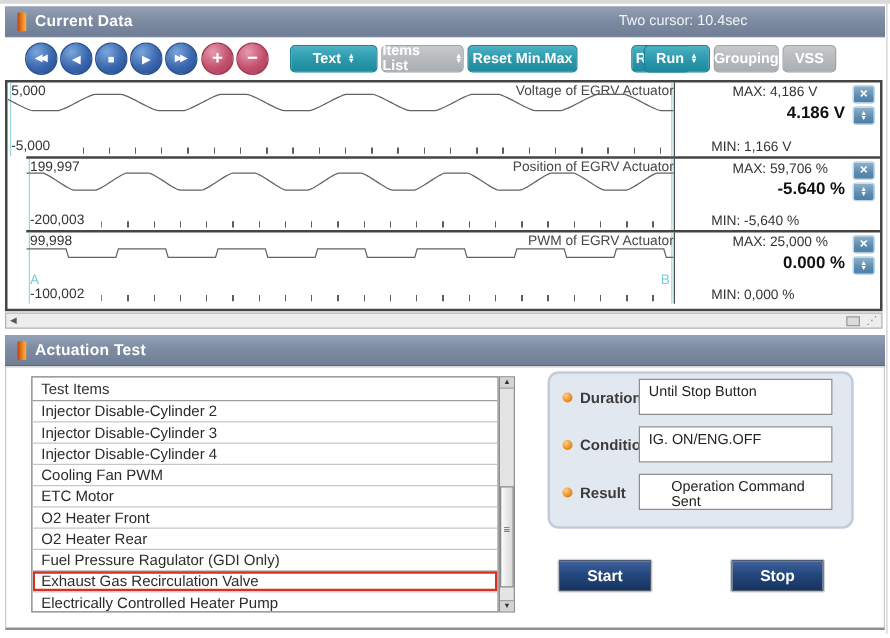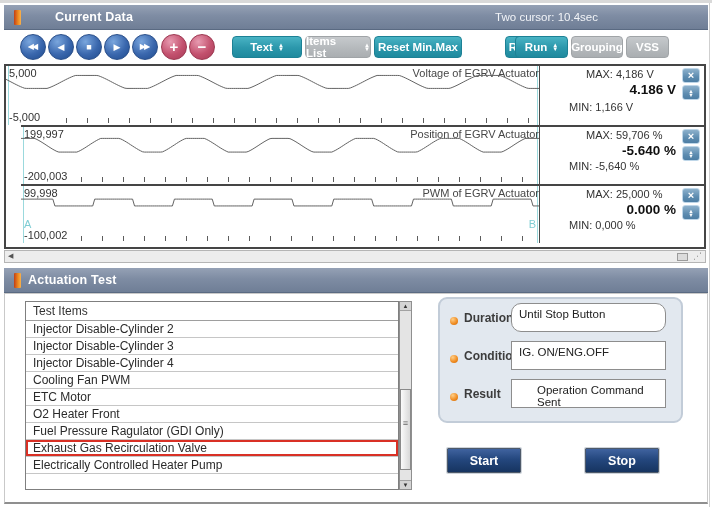--- a/index.html
+++ b/index.html
@@ -48,21 +48,21 @@
   .wave { position:absolute; inset:0; width:100%; height:100%; }
   .ticks { position:absolute; left:60px; right:2px; bottom:2px; height:5px;
     background:repeating-linear-gradient(90deg,#5c5c5c 0,#5c5c5c 1px,transparent 1px,transparent 21px); }
   .cursor-line { position:absolute; top:0; bottom:0; width:1px; background:#9bd9dd; }
   .cur-left { left:2px; } .cur-right { right:1px; }
   .cur-label { position:absolute; bottom:13px; font-size:11px; color:#7fcdd4; }
   .cur-label.a { left:3px; } .cur-label.b { right:3px; }
   .vals { width:141px; position:relative; border-left:1px solid #4a4a4a; font-size:11px; color:#333; }
   .vmax { position:absolute; top:2px; left:5px;padding-left:41px; }
   .vcur { position:absolute; top:16px; right:4px; font-size:13.5px; font-weight:bold; color:#111; }
-  .vmin { position:absolute; bottom:12px; left:5px;padding-left:24px; }
+  .vmin { position:absolute; bottom:1px; left:5px;padding-left:24px; }
   .btns { width:24px; padding-top:2px; }
   .sbtn { width:18px; height:15px; margin:0 0 2px 2px; border-radius:3px; cursor:pointer;
     background:linear-gradient(180deg,#8db1cc 0%,#5d8cb0 60%,#4d7ea4 100%);
     border:1px solid #bed6e8; color:#fff; display:flex; flex-direction:column;
     align-items:center; justify-content:center; }
   .sbtn .x { font-size:11px; font-weight:bold; line-height:1; }
   .sbtn span.su, .sbtn span.sd { font-size:5.5px; line-height:4px; }
 
   
   .h-scroll { position:absolute; left:4px; top:250px; width:702px; height:13px;
@@ -88,44 +88,44 @@
   .ls-up, .ls-down { position:absolute; left:0; right:0; height:9px; text-align:center;
     font-size:6px; line-height:9px; color:#333; background:#d4d4d4; cursor:pointer; }
   .ls-up { top:0; border-bottom:1px solid #a2a2a2; }
   .ls-down { bottom:0; border-top:1px solid #a2a2a2; }
   .ls-thumb { position:absolute; left:0; right:0; top:87px; height:81px; cursor:pointer;
     background:linear-gradient(90deg,#fbfbfb 0%,#d8d8d8 100%); border:1px solid #8a8a8a; }
   .ls-grip { position:absolute; top:28px; left:0; right:0; text-align:center; font-size:9px; color:#666; }
 
   .info-panel { position:absolute; left:438px; top:297px; width:245px; height:126px;
     background:#e2e8ef; border:2px solid #c2ccd8; border-radius:9px; }
-  .field-label { position:absolute; left:10px; display:flex; align-items:flex-end; gap:6px; height:14px; }
+  .field-label { position:absolute; left:10px; display:flex; align-items:center; gap:6px; height:14px; }
   .field-label .bullet { width:8px; height:8px; border-radius:50%;
     background:radial-gradient(circle at 35% 30%, #ffce86 0%, #ef8a1f 60%, #c96a0e 100%); }
   .field-label .fl-text { font-size:12px; font-weight:bold; color:#3c3c3c; }
   .field-box { position:absolute; left:71px; width:155px; height:29px; background:#fff;
     border:1px solid #8d8d8d; font-size:11.5px; color:#222; padding:4px 0 0 7px; }
-  .fl-0 { top:12px; } .fb-0 { top:4px;border-radius:10px; }
+  .fl-0 { top:12px; } .fb-0 { top:4px; }
   .fl-1 { top:50px; } .fb-1 { top:42px; }
   .fl-2 { top:88px; } .fb-2 { top:80px;padding-left:25px; }
 
   .act-btn { position:absolute; top:448px; width:74px; height:25px; cursor:pointer;
     background:linear-gradient(180deg,#40639f 0%,#24477e 45%,#163460 100%);
     border:1px solid #4e5a6a; box-shadow:0 0 0 1px #cdd3da; border-radius:1px;
     color:#fff; font-size:12.5px; font-weight:bold; display:flex; align-items:center; justify-content:center; }
   .start-btn { left:447px; } .stop-btn { left:585px; }
 </style>
 </head>
 <body>
 
 <div class="screen">
   <div class="frame-top"></div>
   <div class="frame-right"></div>
 
-  <div class="titlebar" style="top:5px;gap:27px;">
+  <div class="titlebar" style="top:5px;">
     <span class="tb-icon"></span>
     <span class="tb-text">Current Data</span>
     <span class="tb-status">Two cursor: 10.4sec</span>
   </div>
 
   <div class="toolbar">
     <div class="circ blue" style="left:16px;">
         <span class="g dbl">◀◀</span>
       </div>
     <div class="circ blue" style="left:44px;">
@@ -285,20 +285,21 @@
   <div class="at-content"></div>
 
   <div class="test-list">
     <div class="list-header">Test Items</div>
     <div class="test-item">Injector Disable-Cylinder 2</div>
     <div class="test-item">Injector Disable-Cylinder 3</div>
     <div class="test-item">Injector Disable-Cylinder 4</div>
     <div class="test-item">Cooling Fan PWM</div>
     <div class="test-item">ETC Motor</div>
     <div class="test-item">O2 Heater Front</div>
+    <div class="test-item">O2 Heater Rear</div>
     <div class="test-item">Fuel Pressure Ragulator (GDI Only)</div>
     <div class="test-item selected">Exhaust Gas Recirculation Valve</div>
     <div class="test-item">Electrically Controlled Heater Pump</div>
   </div>
 
   <div class="list-scroll">
     <div class="ls-up">▲</div>
     <div class="ls-thumb">
       <span class="ls-grip">≡</span>
     </div>

